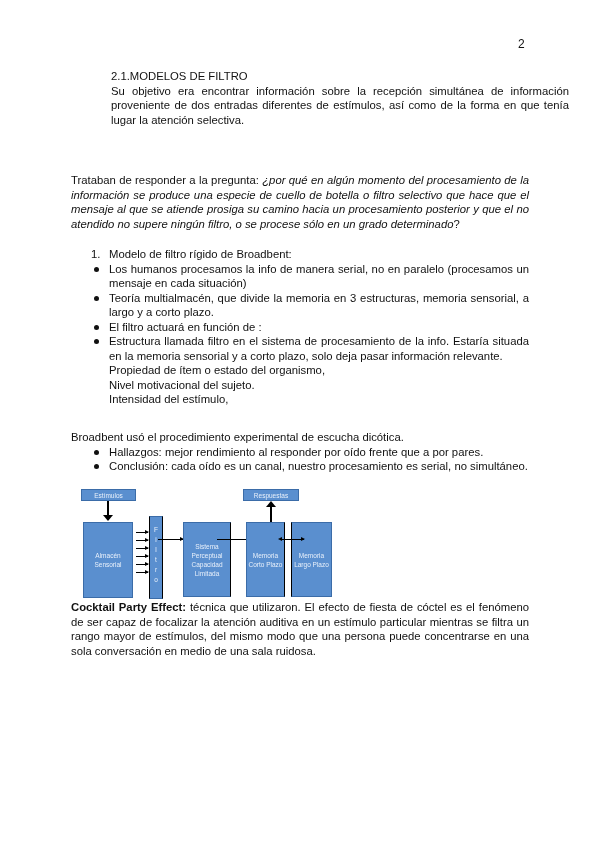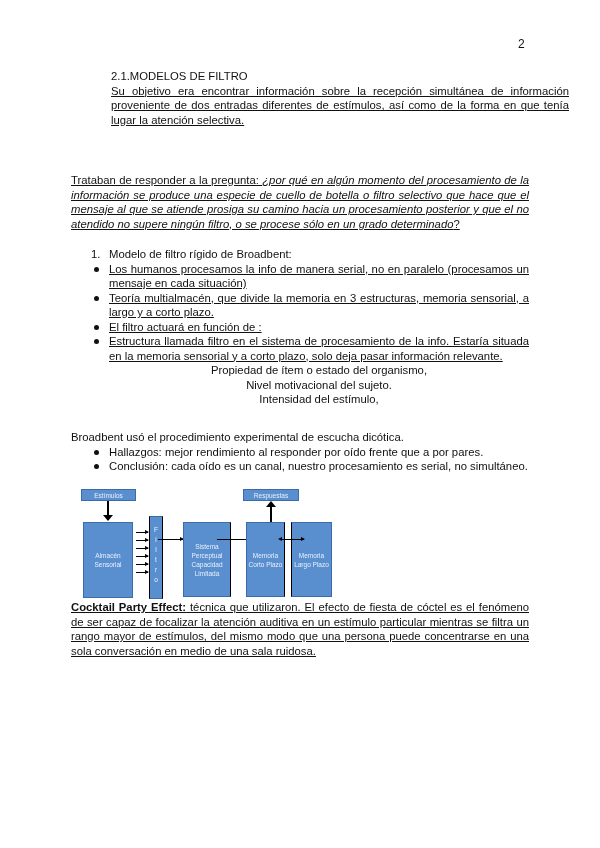--- a/index.html
+++ b/index.html
@@ -1,21 +1,21 @@
 <!DOCTYPE html>
 <html><head>
   <meta charset="utf-8">
   <style>
     html, body { margin: 0; padding: 0; background: #ffffff; }
     body { width: 600px; height: 848px; position: relative; overflow: hidden;
       font-family: "Liberation Sans", sans-serif; color: #111; font-size: 11.3px; line-height: 14.5px; }
     .abs { position: absolute; }
     .page-num { left: 518px; top: 37px; font-size: 12px; }
     .block { left: 71px; width: 458px; }
-    .justify { text-align: justify; text-align-last: left; text-decoration: underline; }
+    .justify { text-align: justify; text-align-last: left; }
     .ital { font-style: italic; }
     .bold { font-weight: bold; }
     ul.bl { list-style: none; margin: 0; padding: 0; }
     ul.bl li { position: relative; padding-left: 20px; }
     ul.bl li::before { content: ""; position: absolute; left: 5px; top: 5px; width: 5px; height: 5px; border-radius: 50%; background: #111; }
     .numitem { position: relative; padding-left: 20px; }
     .numitem .n { position: absolute; left: 2px; }
     .box { position: absolute; background: #5a8fcf; border: 1px solid #3b6ca8; color: #e8f0fb; font-size: 6.5px; line-height: 9px; text-align: center; display: flex; align-items: center; justify-content: center; box-sizing: border-box; }
     .arrow-h { position: absolute; height: 1px; background: #000; }
     .arrow-h::after { content: ""; position: absolute; right: -1px; top: -2px; border-left: 4px solid #000; border-top: 2.5px solid transparent; border-bottom: 2.5px solid transparent; }
@@ -39,21 +39,21 @@
   <div class="numitem">
     <span class="n">1.</span>
     <span>Modelo de filtro rígido de Broadbent:</span>
   </div>
   <ul class="bl justify">
     <li>Los humanos procesamos la info de manera serial, no en paralelo (procesamos un mensaje en cada situación)</li>
     <li>Teoría multialmacén, que divide la memoria en 3 estructuras, memoria sensorial, a largo y a corto plazo.</li>
     <li>El filtro actuará en función de :</li>
     <li>Estructura llamada filtro en el sistema de procesamiento de la info. Estaría situada en la memoria sensorial y a corto plazo, solo deja pasar información relevante.</li>
   </ul>
-  <div style="padding-left:20px;text-align:center;">
+  <div style="padding-left:20px;">
     <div>Propiedad de ítem o estado del organismo,</div>
     <div>Nivel motivacional del sujeto.</div>
     <div>Intensidad del estímulo,</div>
   </div>
 </div>
 
 <div class="abs block" style="top:430px;">
   <div>Broadbent usó el procedimiento experimental de escucha dicótica.</div>
   <ul class="bl" style="margin-left:18px;">
     <li>Hallazgos: mejor rendimiento al responder por oído frente que a por pares.</li>

